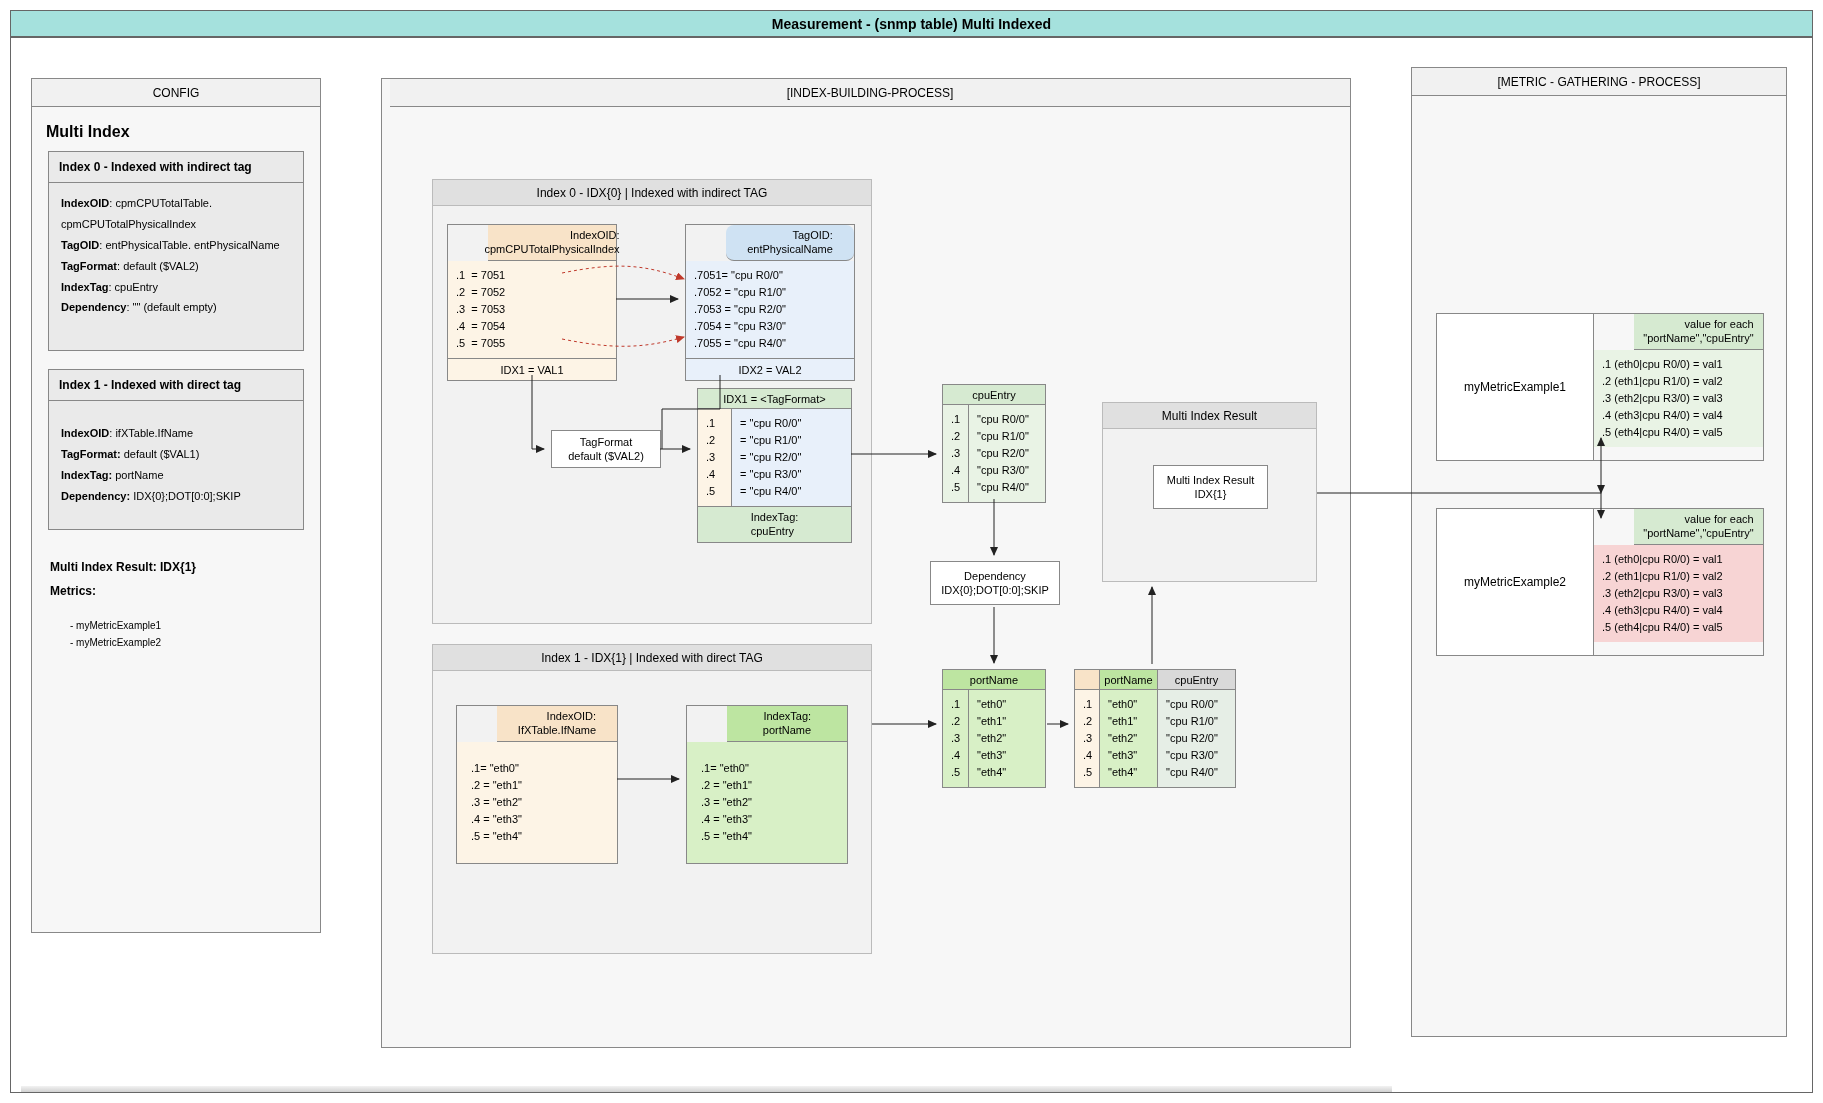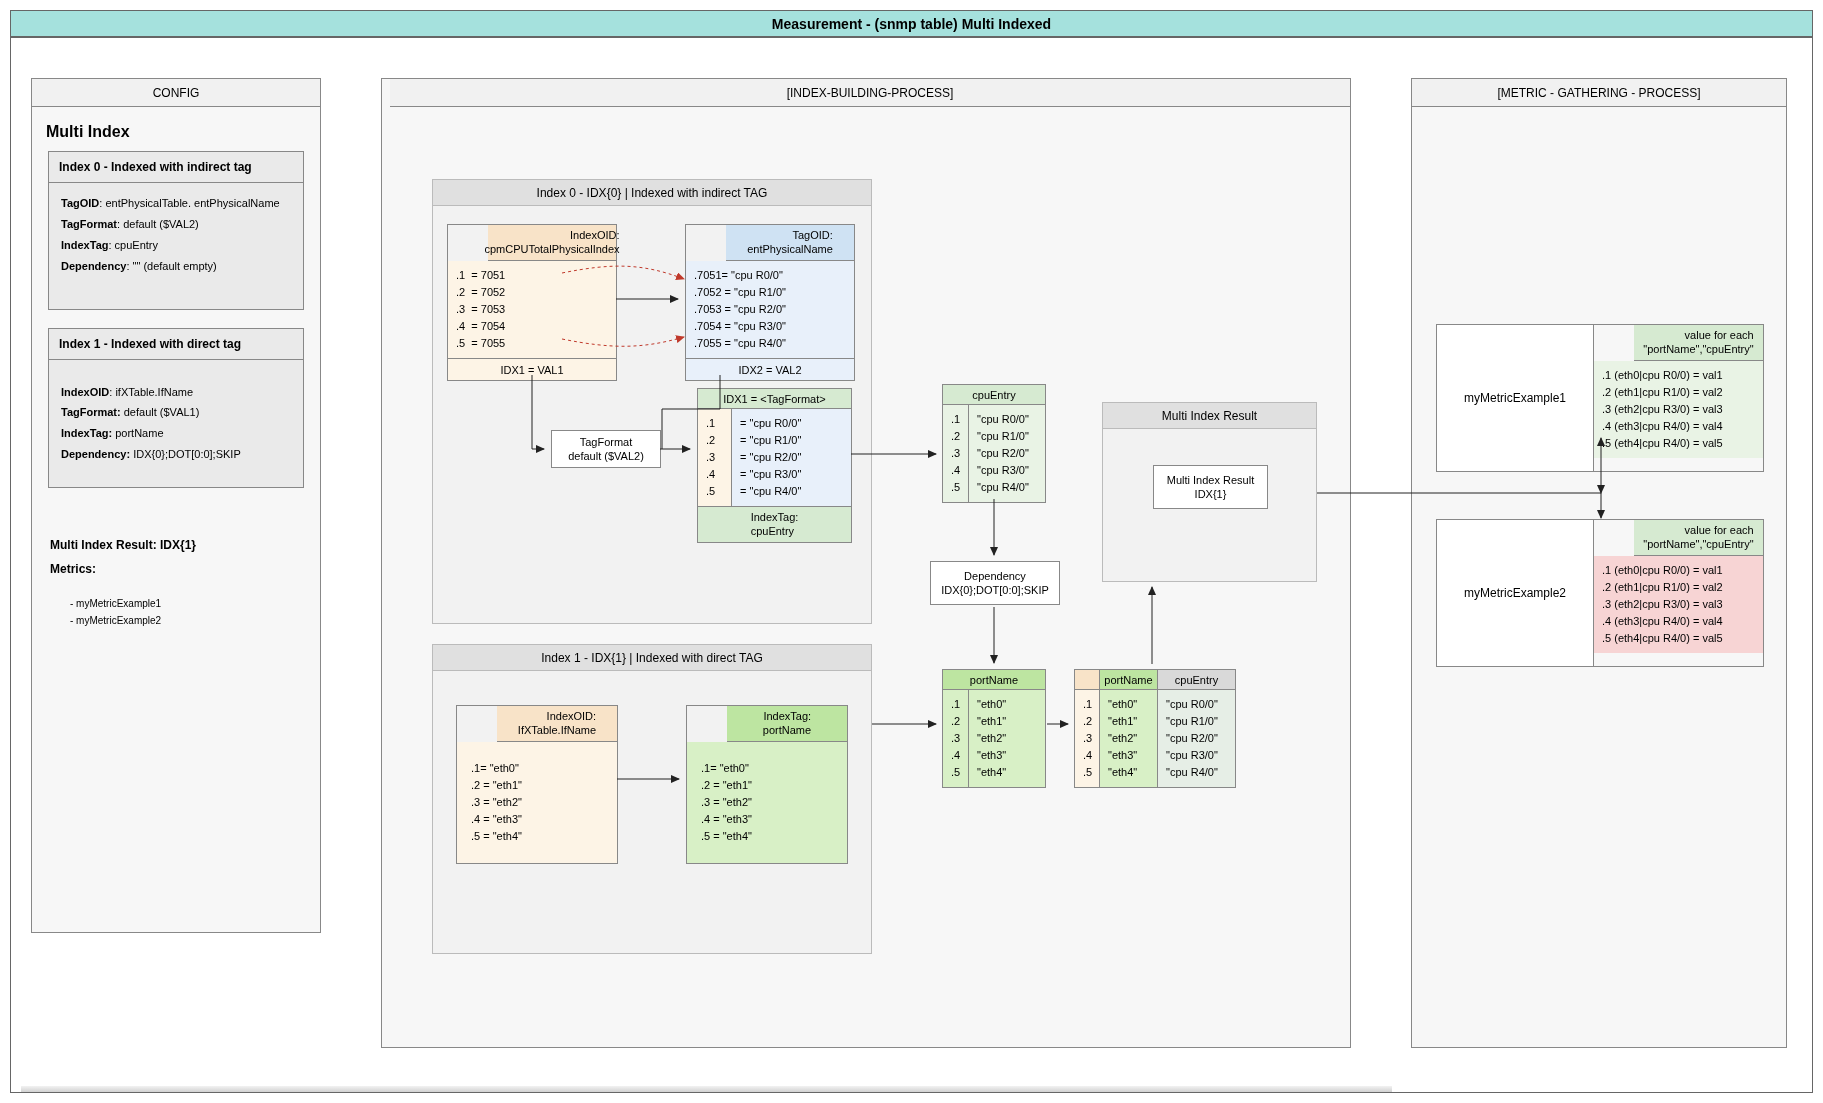--- a/index.html
+++ b/index.html
@@ -51,21 +51,21 @@
   margin: 8px 6px 18px 6px;
 }
 .cfg-box-head {
   border-bottom: 1px solid #888;
   padding: 8px 10px;
   font-weight: bold;
   font-size: 12px;
 }
 .cfg-box-body { padding: 10px 12px; line-height: 1.9; font-size: 11px; }
 .cfg-box-body b { font-weight: bold; }
-.result-line { margin: 50px 6px 8px 8px; font-weight: bold; font-size: 12px; }
+.result-line { margin: 30px 6px 8px 8px; font-weight: bold; font-size: 12px; }
 .metrics-label { margin: 10px 6px 19px 8px; font-weight: bold; font-size: 12px; }
 .metrics-list { margin: 8px 0 0 28px; font-size: 10px; line-height: 1.7; }
 
 .idx-group {
   position: absolute;
   border: 1px solid #bbb;
   background: #f2f2f2;
 }
 .idx-group-head {
   height: 26px;
@@ -147,20 +147,21 @@
 <div class="canvas">
 
   <div class="region" style="left:20px; top:40px; width:290px; height:855px;">
     <div class="region-header">CONFIG</div>
     <div class="config-body">
       <div class="config-sub">Multi Index</div>
 
       <div class="cfg-box">
         <div class="cfg-box-head">Index 0 - Indexed with indirect tag</div>
         <div class="cfg-box-body">
+          <div><b>IndexOID</b>: <span>cpmCPUTotalTable. cpmCPUTotalPhysicalIndex</span></div>
           <div><b>TagOID</b>: <span>entPhysicalTable. entPhysicalName</span></div>
           <div><b>TagFormat</b>: <span>default ($VAL2)</span></div>
           <div><b>IndexTag</b>: <span>cpuEntry</span></div>
           <div><b>Dependency</b>: <span>"" (default empty)</span></div>
           <div style="height:22px"></div>
         </div>
       </div>
 
       <div class="cfg-box">
         <div class="cfg-box-head">Index 1 - Indexed with direct tag</div>
@@ -194,21 +195,21 @@
 cpmCPUTotalPhysicalIndex</div>
         <div class="cell-body orange-b">.1  = 7051
 .2  = 7052
 .3  = 7053
 .4  = 7054
 .5  = 7055</div>
         <div class="cell-foot orange-b">IDX1 = VAL1</div>
       </div>
 
       <div class="cell" style="left:252px; top:44px; width:170px;">
-        <div class="cell-head blue-h" style="white-space:pre;">TagOID:
+        <div class="cell-head blue-h" style="white-space:pre;border-radius:8px;">TagOID:
 entPhysicalName</div>
         <div class="cell-body blue-b">.7051= "cpu R0/0"
 .7052 = "cpu R1/0"
 .7053 = "cpu R2/0"
 .7054 = "cpu R3/0"
 .7055 = "cpu R4/0"</div>
         <div class="cell-foot blue-b">IDX2 = VAL2</div>
       </div>
 
       <div class="plain-box grey-b" style="left:118px; top:250px; width:110px; height:38px; white-space:pre;">TagFormat
@@ -355,21 +356,21 @@
       <line class="solid" x1="235" y1="700" x2="297" y2="700" marker-end="url(#ah)"></line>
 
       <line class="solid" x1="490" y1="645" x2="554" y2="645" marker-end="url(#ah)"></line>
 
       <line class="solid" x1="665" y1="645" x2="686" y2="645" marker-end="url(#ah)"></line>
 
       <path class="solid" d="M770 585 L770 508" fill="none" marker-end="url(#ah)"></path>
     </svg>
   </div>
 
-  <div class="region" style="left:1400px; top:40px; width:376px; height:970px;">
+  <div class="region" style="left:1400px; top:29px; width:376px; height:970px;">
     <div class="region-header">[METRIC - GATHERING - PROCESS]</div>
 
     <div style="position:absolute; left:24px; top:245px; display:flex;">
       <div class="cell white-b" style="position:relative; width:158px; height:148px; display:flex; align-items:center; justify-content:center; font-size:12px;">myMetricExample1</div>
       <div class="cell" style="position:relative; width:170px; border-left:none;">
         <div class="cell-head green-h" style="white-space:pre;">value for each
 "portName","cpuEntry"</div>
         <div class="cell-body green-b">.1 (eth0|cpu R0/0) = val1
 .2 (eth1|cpu R1/0) = val2
 .3 (eth2|cpu R3/0) = val3

